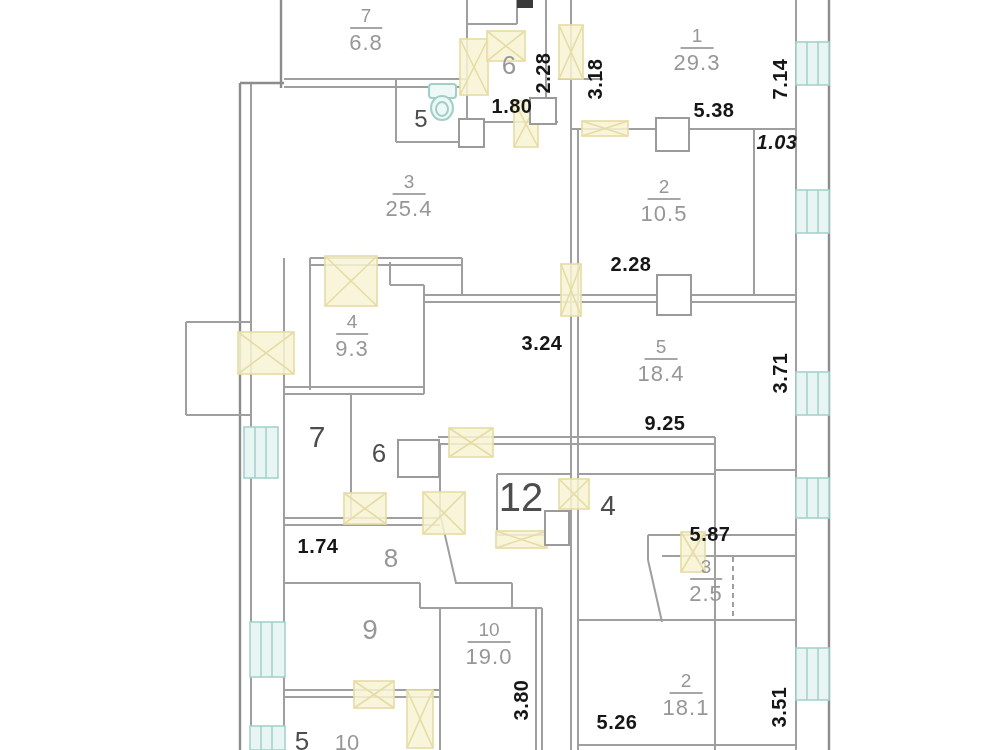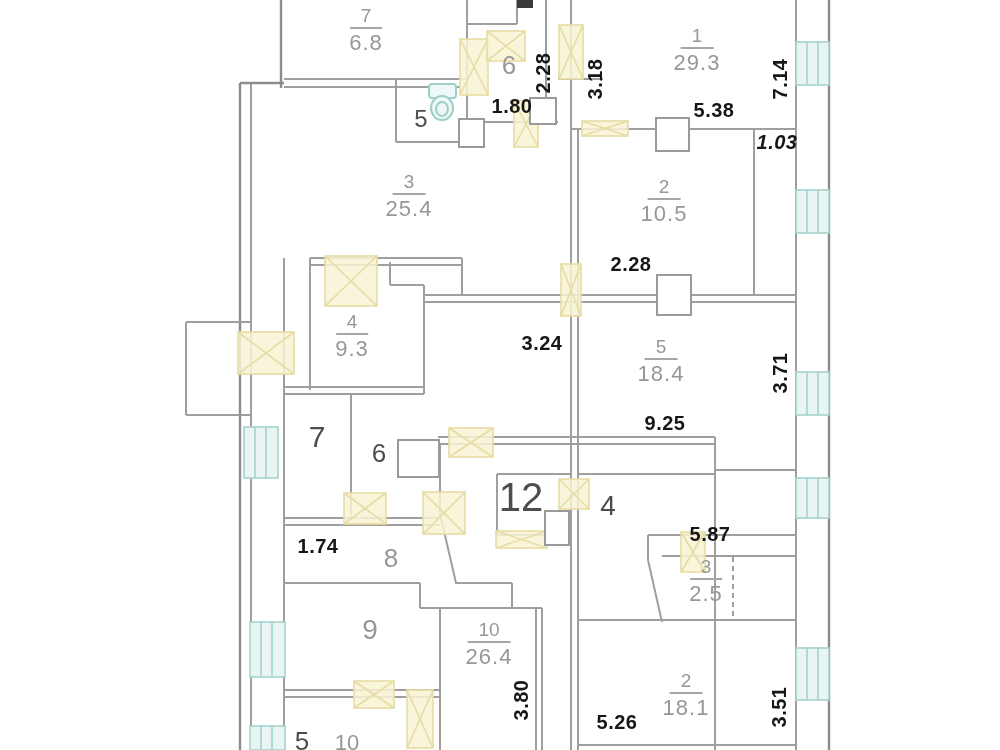--- a/index.html
+++ b/index.html
@@ -274,21 +274,21 @@
       <div class="room-label tone-gray" style="left: 661px; top: 337px;">
         <div class="rnum">5</div>
         <div class="rarea">18.4</div>
       </div>
       <div class="room-label tone-gray" style="left: 706px; top: 557px;">
         <div class="rnum">3</div>
         <div class="rarea">2.5</div>
       </div>
       <div class="room-label tone-gray" style="left: 489px; top: 620px;">
         <div class="rnum">10</div>
-        <div class="rarea">26.4</div>
+        <div class="rarea">19.0</div>
       </div>
       <div class="room-label tone-gray" style="left: 686px; top: 671px;">
         <div class="rnum">2</div>
         <div class="rarea">18.1</div>
       </div>
       <div class="num-label tone-dark" style="left: 421px; top: 107px; font-size: 24px;">5</div>
       <div class="num-label tone-gray" style="left: 509px; top: 52px; font-size: 26px;">6</div>
       <div class="num-label tone-dark" style="left: 317px; top: 422px; font-size: 30px;">7</div>
       <div class="num-label tone-dark" style="left: 379px; top: 440px; font-size: 26px;">6</div>
       <div class="num-label tone-dark" style="left: 521px; top: 477px; font-size: 40px;">12</div>

